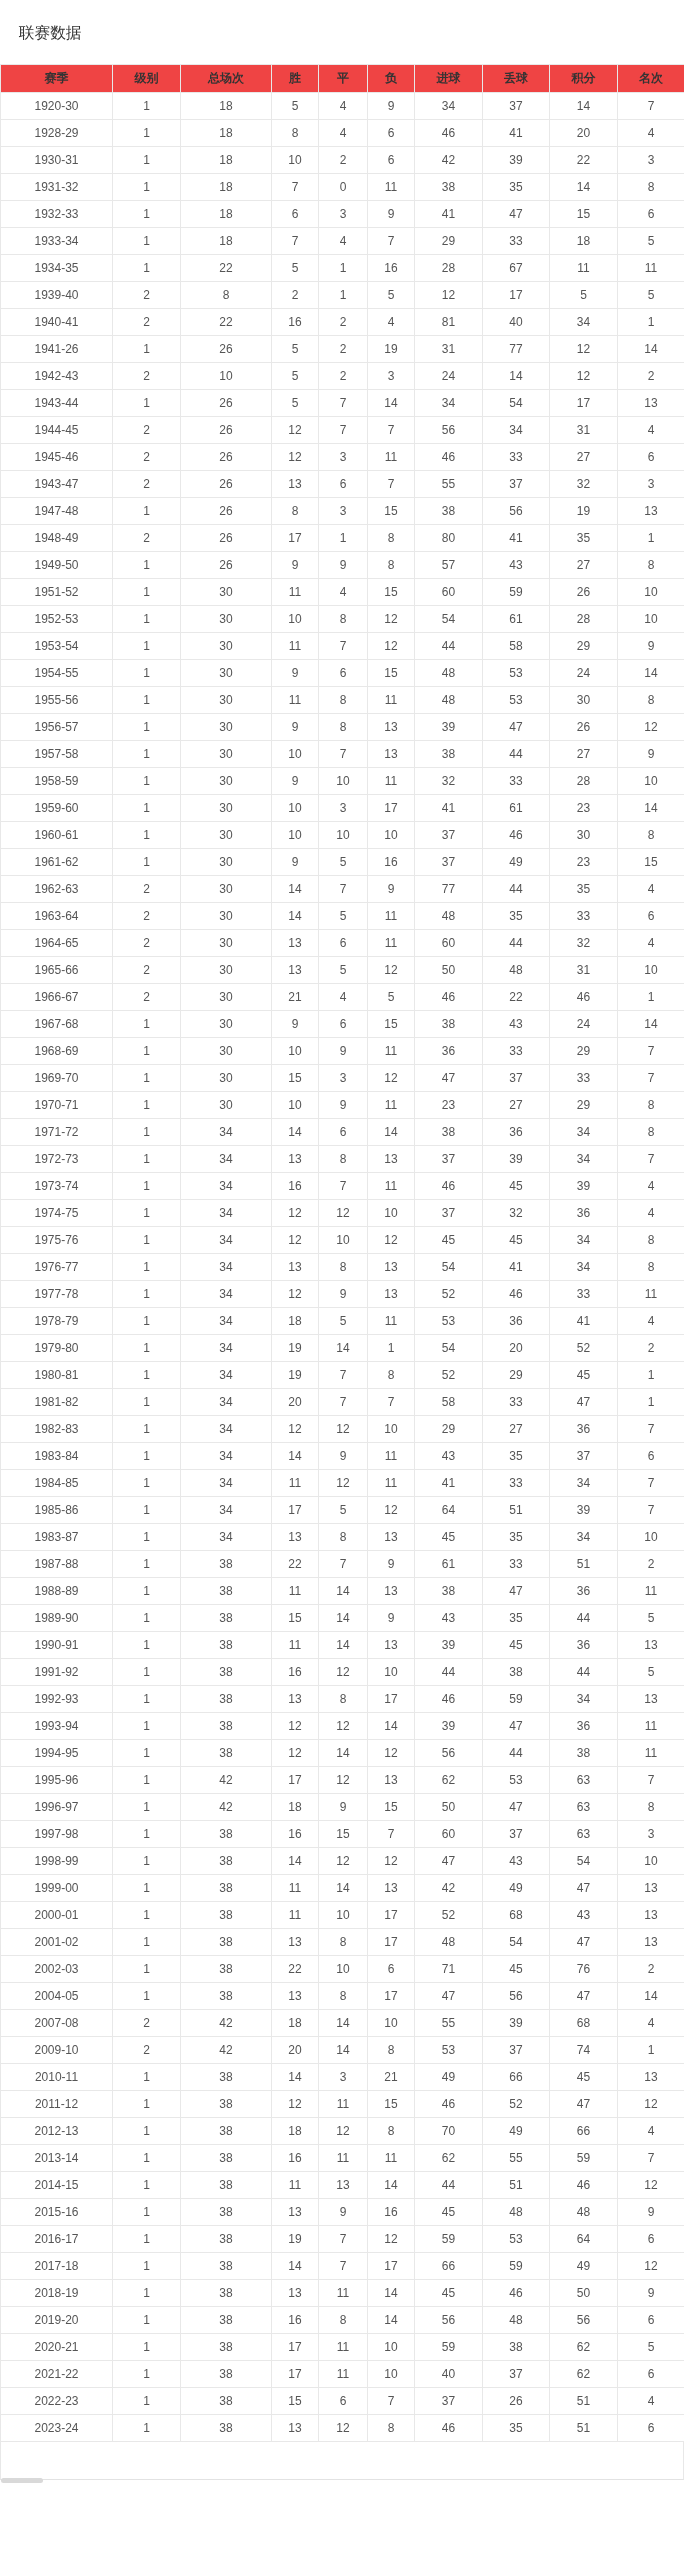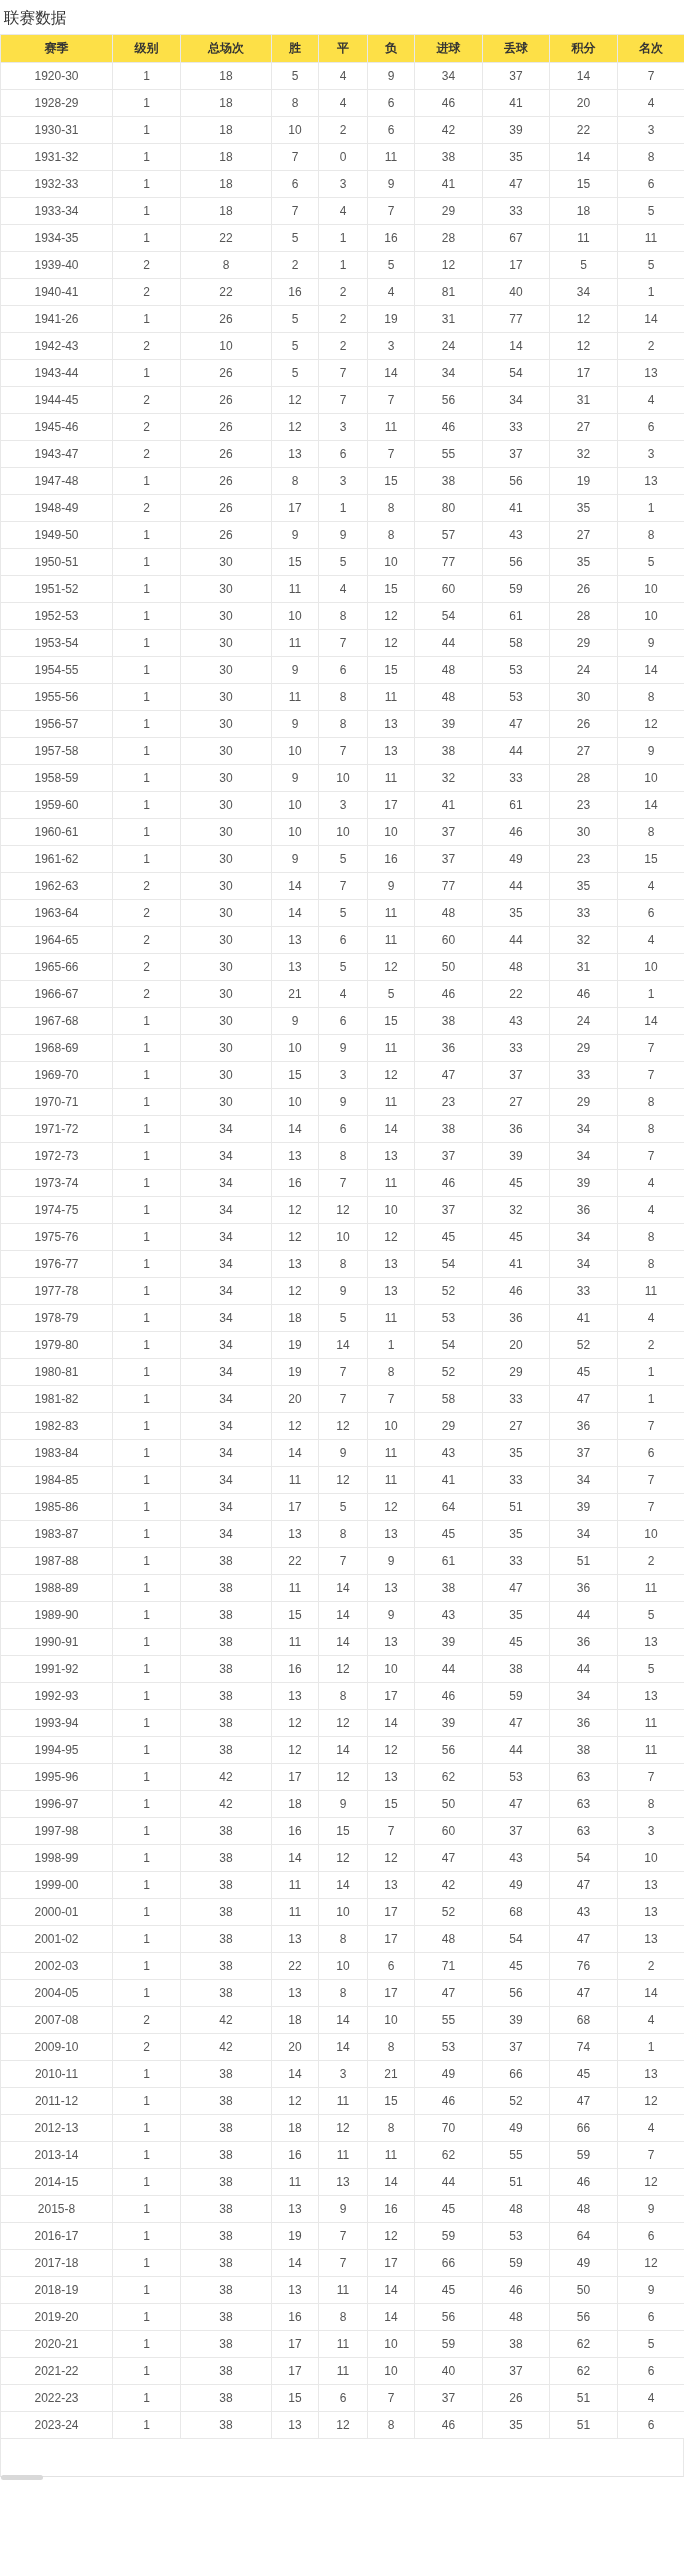--- a/index.html
+++ b/index.html
@@ -7,39 +7,39 @@
     width: 684px;
     font-family: "Liberation Sans", "DejaVu Sans", sans-serif;
     -webkit-font-smoothing: antialiased;
   }
   .page { width: 684px; min-height: 2576px; }
   .page-title {
     font-size: 15.7px;
     line-height: 20.3px;
     color: #333333;
     font-weight: 400;
-    margin: 2px;
+    margin: 17px;
     padding: 5.5px 0 4.6px 1.8px;
   }
   .table-wrap { position: relative; width: 684px; }
   table.league {
     width: 684px;
     border-collapse: collapse;
     table-layout: fixed;
   }
   table.league th, table.league td {
     border: 0.9px solid #e8e8e8;
     text-align: center;
     vertical-align: middle;
     padding: 0;
     overflow: hidden;
     white-space: nowrap;
   }
   table.league th {
-    background: #fde047;
+    background: #ef4444;
     color: #333333;
     font-size: 12px;
     font-weight: 700;
     height: 27px;
   }
   table.league td {
     background: #ffffff;
     color: #555555;
     font-size: 12px;
     font-weight: 400;
@@ -308,32 +308,20 @@
             <td>26</td>
             <td>9</td>
             <td>9</td>
             <td>8</td>
             <td>57</td>
             <td>43</td>
             <td>27</td>
             <td>8</td>
           </tr>
           <tr>
-            <td>1950-51</td>
-            <td>1</td>
-            <td>30</td>
-            <td>15</td>
-            <td>5</td>
-            <td>10</td>
-            <td>77</td>
-            <td>56</td>
-            <td>35</td>
-            <td>5</td>
-          </tr>
-          <tr>
             <td>1951-52</td>
             <td>1</td>
             <td>30</td>
             <td>11</td>
             <td>4</td>
             <td>15</td>
             <td>60</td>
             <td>59</td>
             <td>26</td>
             <td>10</td>
@@ -1040,21 +1028,21 @@
             <td>38</td>
             <td>11</td>
             <td>13</td>
             <td>14</td>
             <td>44</td>
             <td>51</td>
             <td>46</td>
             <td>12</td>
           </tr>
           <tr>
-            <td>2015-8</td>
+            <td>2015-16</td>
             <td>1</td>
             <td>38</td>
             <td>13</td>
             <td>9</td>
             <td>16</td>
             <td>45</td>
             <td>48</td>
             <td>48</td>
             <td>9</td>
           </tr>

